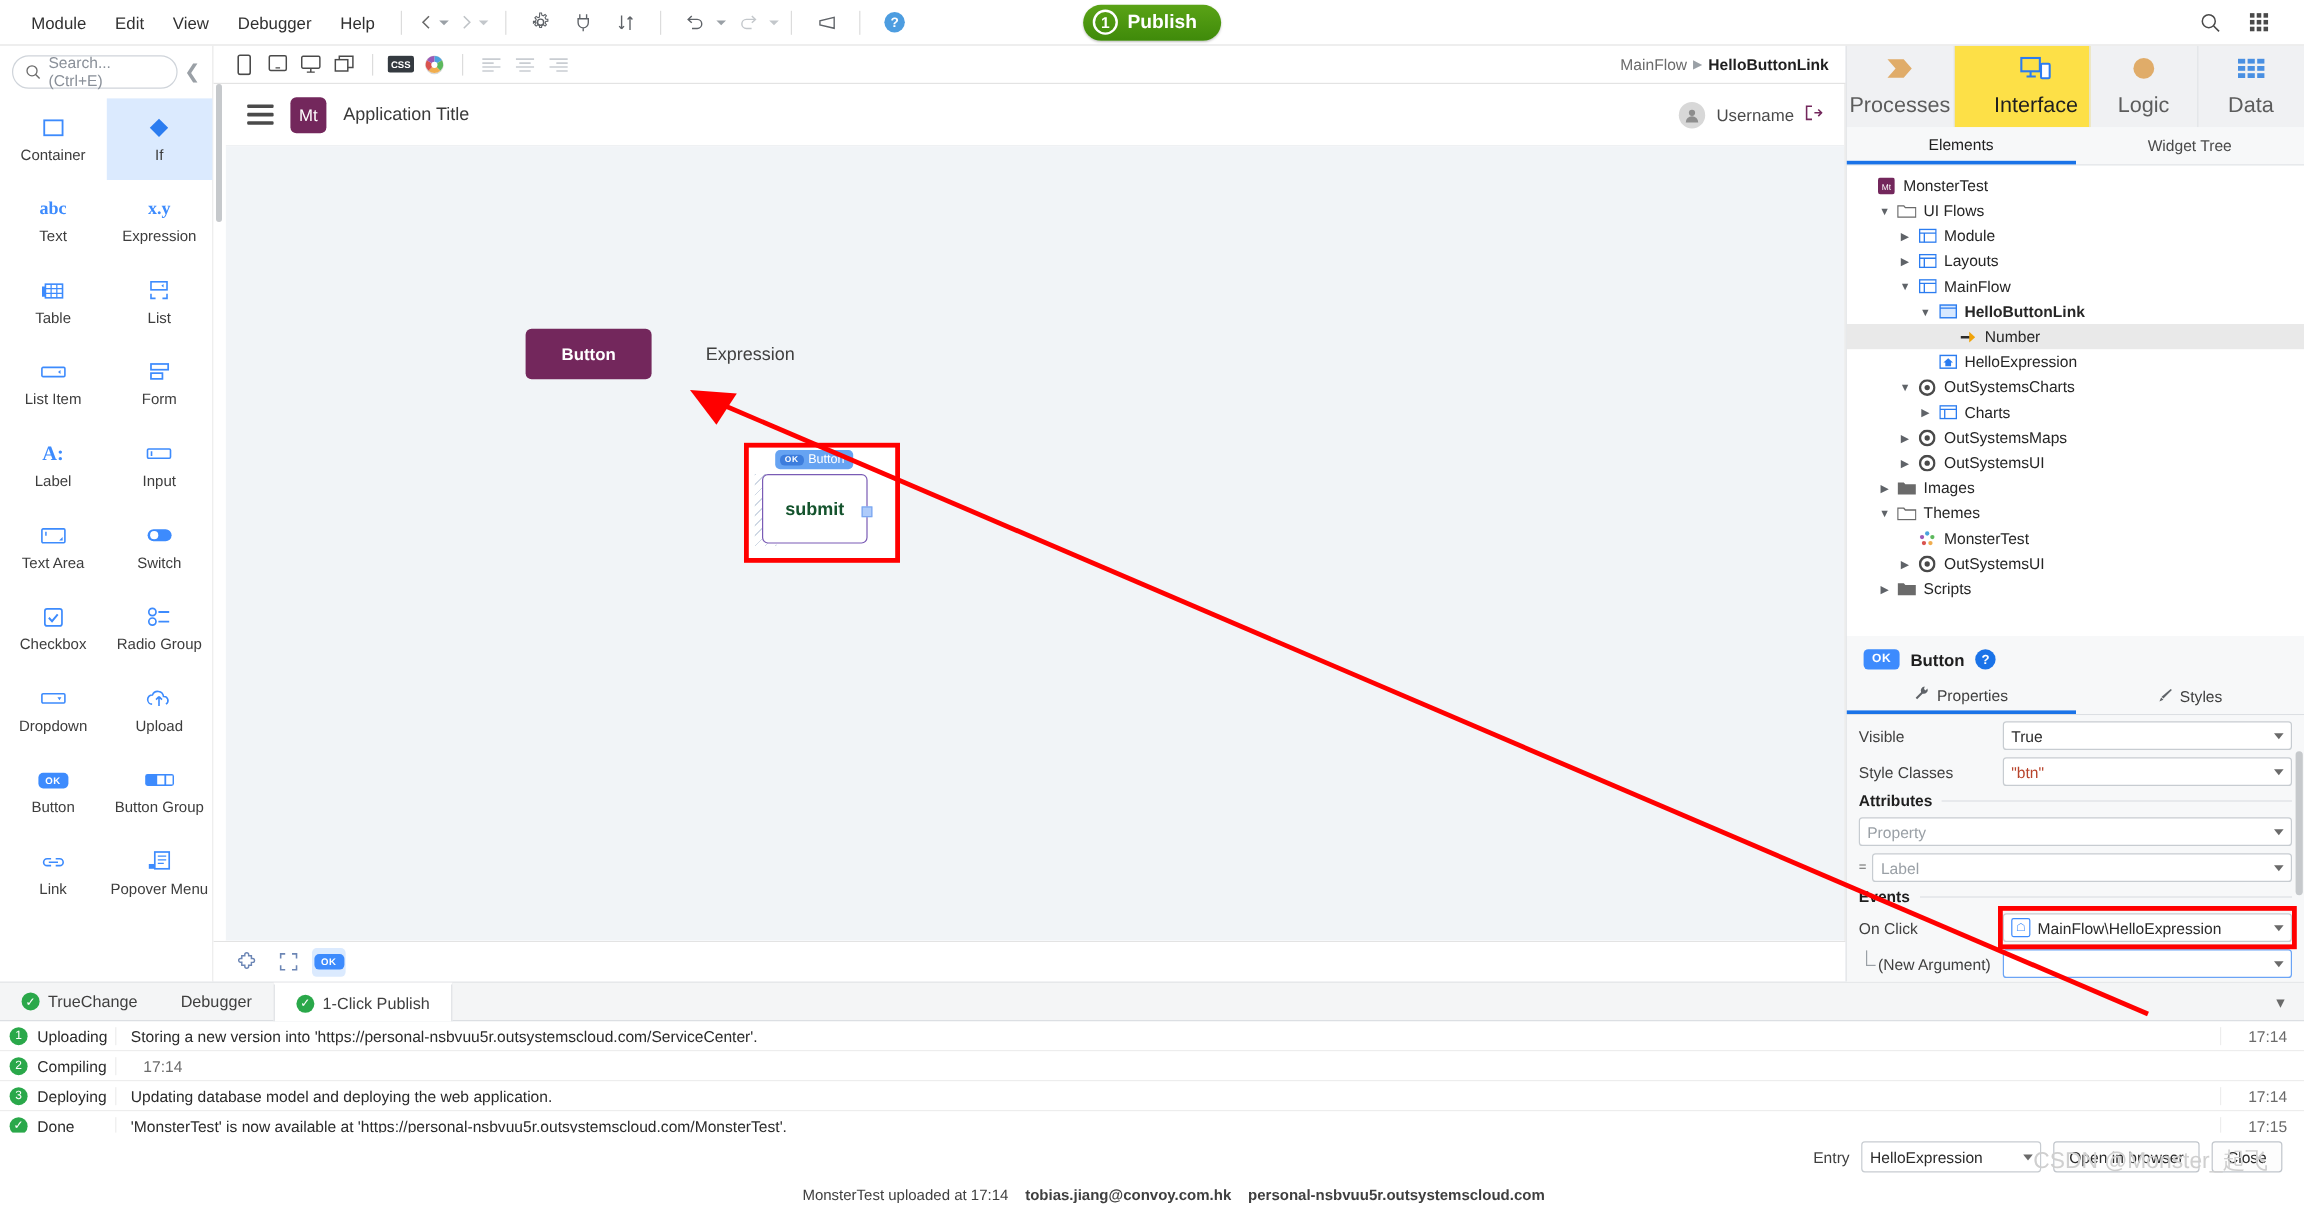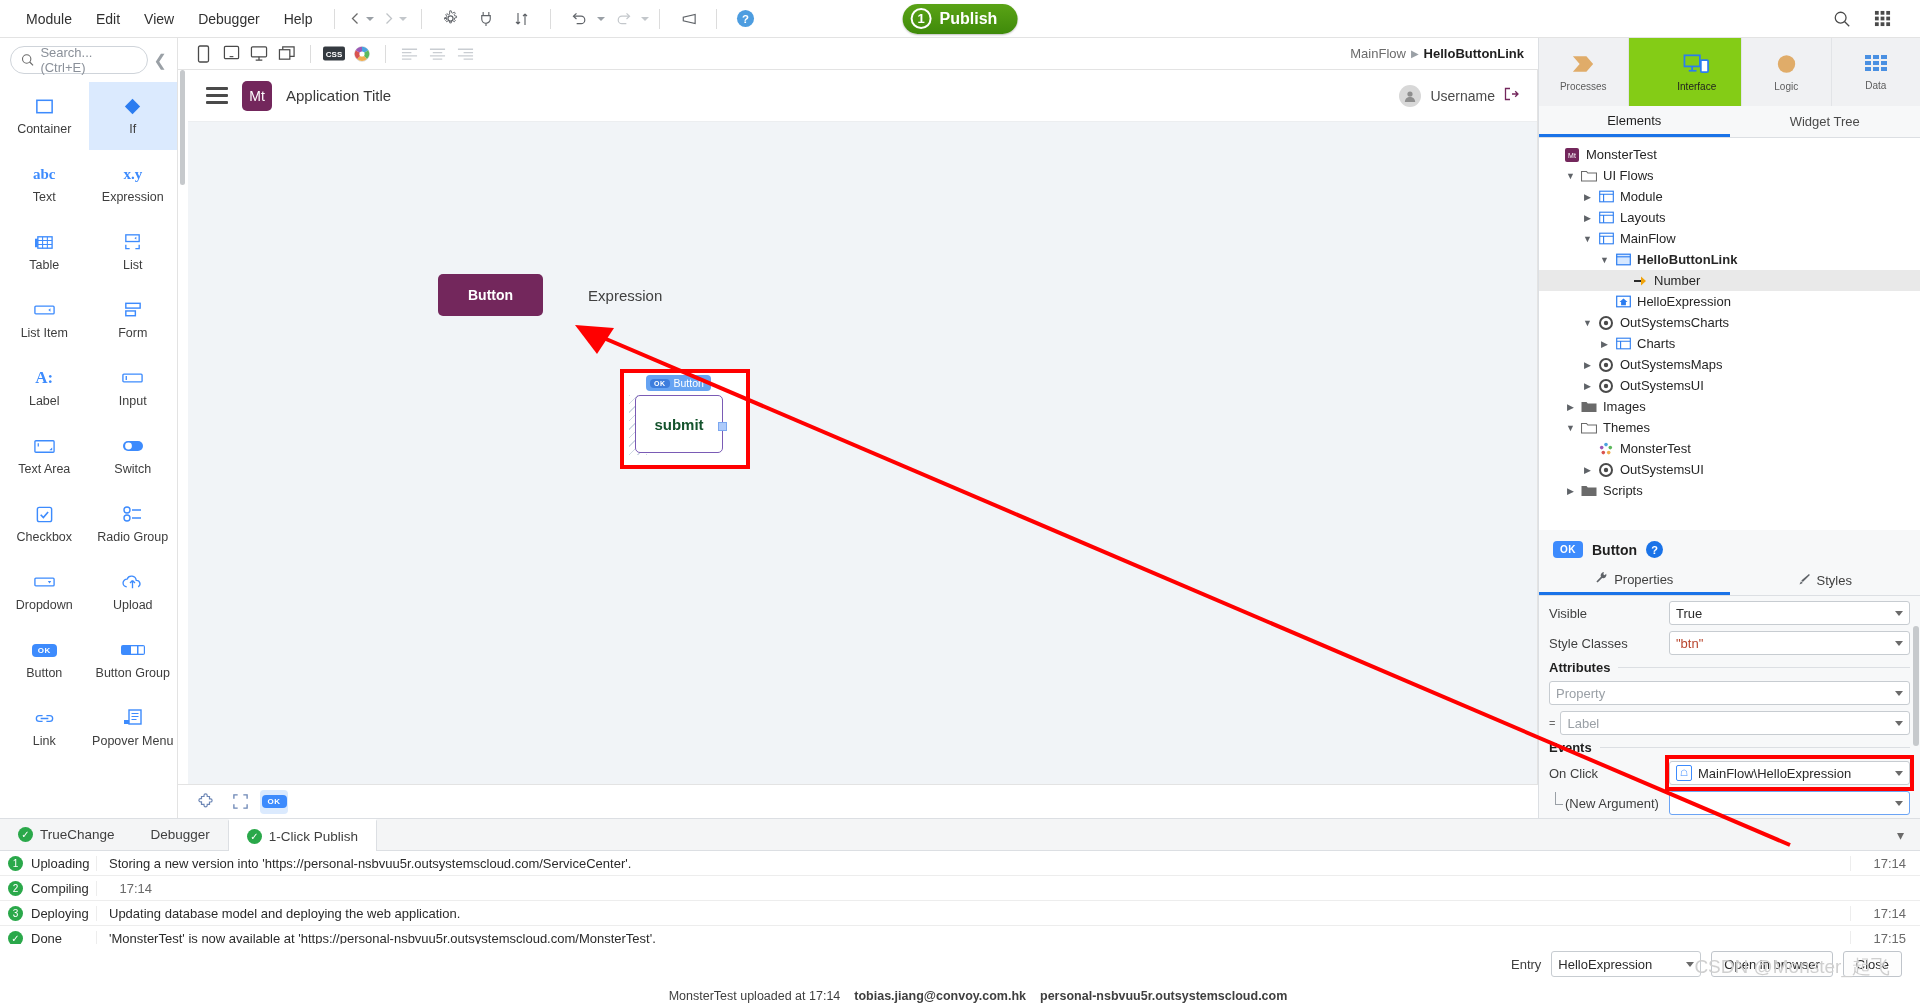--- a/index.html
+++ b/index.html
@@ -151,23 +151,23 @@
     padding-left: 14px; gap: 6px; background:#fff;
   }
   .cf-ico { width:28px; height:24px; display:flex; align-items:center; justify-content:center; color:#6c86b5; cursor:pointer; border-radius:4px;}
   .cf-ico.active { background:#dbeafe; }
 
   
   .right { width: 382px; min-width:382px; background:#f7f8f9; display:flex; flex-direction:column; border-left:1px solid #dcdfe3;}
   .layer-tabs { display:flex; height: 68px; background:#f0f1f3; }
   .layer-tab {
     flex:1; display:flex; flex-direction:column; align-items:center; justify-content:center; gap:4px;
-    font-size:10px; color:#5c5c5c; cursor:pointer; border-right:1px solid #e2e4e7;
-  }
-  .layer-tab.active { background:#84cc16; color:#1f1f1f;padding-left:24px; }
+    font-size:18px; color:#5c5c5c; cursor:pointer; border-right:1px solid #e2e4e7;
+  }
+  .layer-tab.active { background:#fde047; color:#1f1f1f;padding-left:24px; }
   .subtabs { display:flex; height:32px; background:#f7f8f9; border-bottom:1px solid #dcdfe3;}
   .subtab { flex:1; display:flex; align-items:center; justify-content:center; font-size:13px; color:#4a4a4a; cursor:pointer;}
   .subtab.active { color:#1f1f1f; border-bottom:3px solid #1a73e8; font-weight: normal;}
   .tree { flex: 0 0 auto; height: 392px; background:#ffffff; padding: 6px 0 0 0; overflow:hidden; font-size:13px;}
   .tnode { display:flex; align-items:center; height:21px; padding-left: 6px; white-space:nowrap; cursor:pointer;}
   .tnode.sel { background:#e9e9e9; }
   .tnode.bold { font-weight:bold; }
   .tw { width: 17px; display:flex; align-items:center; justify-content:center; color:#5f6368; font-size:9px;}
   .tico { width:20px; display:flex; align-items:center; justify-content:center; margin-right:4px;}
   .tlabel { color:#262626; }

